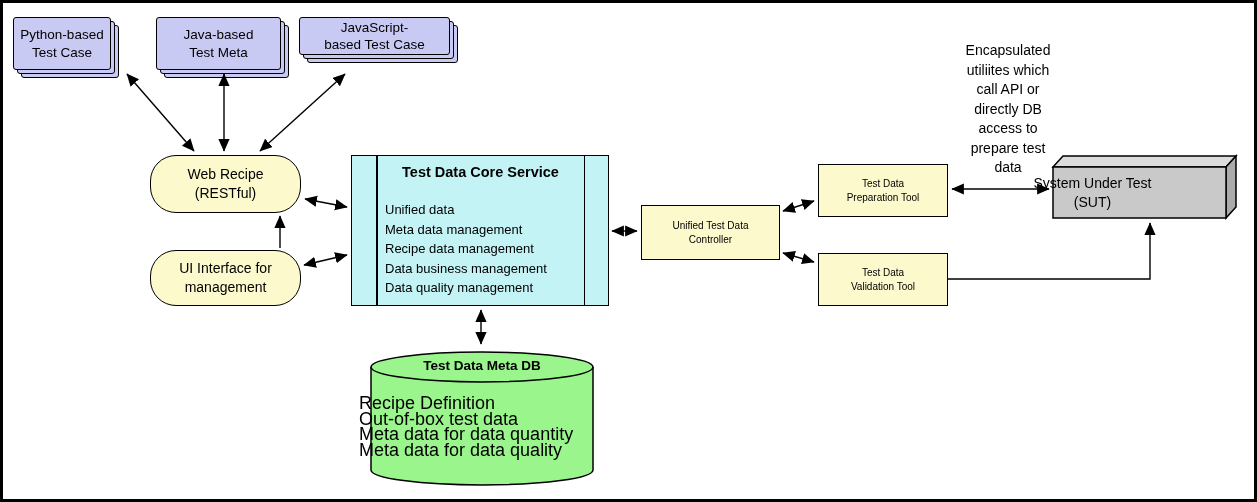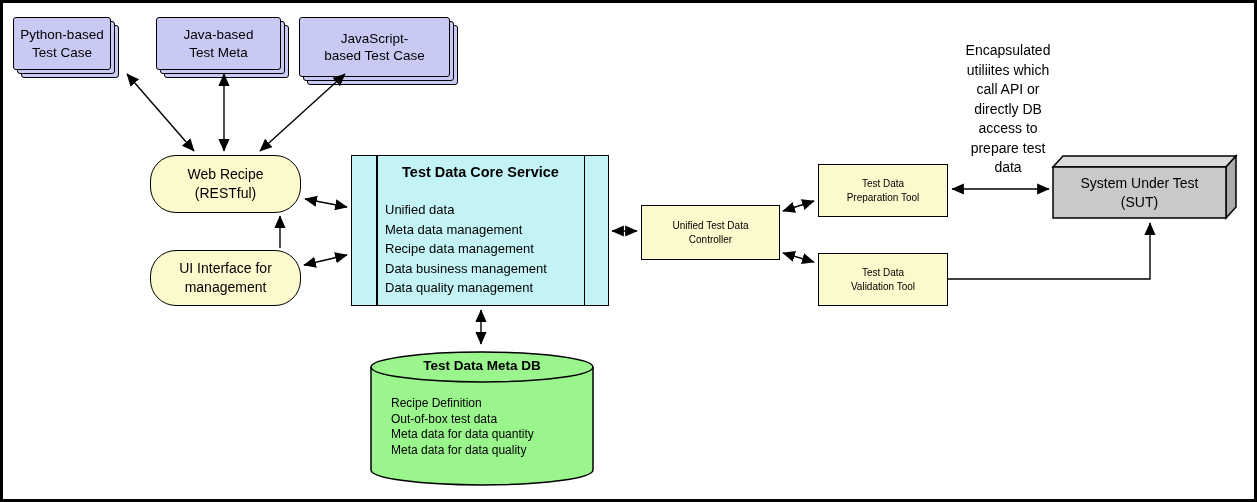--- a/index.html
+++ b/index.html
@@ -41,27 +41,27 @@
   .corebox .vline { position:absolute; top:0; bottom:0; width:1.5px; background:#000; }
   .corebox .vl-left  { left:24px; }
   .corebox .vl-right { right:23px; }
   .core-title { position:absolute; left:26px; right:25px; top:8px; text-align:center;
                 font-weight:bold; font-size:14.5px; }
   .core-list  { position:absolute; left:33px; top:44px; font-size:13px; }
   .core-list span { display:block; line-height:19.5px; }
 
   .db-title { position:absolute; left:368px; top:355px; width:222px; text-align:center;
               font-weight:bold; font-size:13.5px; }
-  .db-list  { position:absolute; left:388px; top:393px; font-size:12px; }
+  .db-list  { position:absolute; left:356px; top:393px; font-size:18px; }
   .db-list span { display:block; line-height:15.5px; }
 
   .annotation { position:absolute; left:938px; top:38px; width:134px; text-align:center;
                 font-size:14px; line-height:19.5px; white-space:pre-line; }
 
-  .sut-label { position:absolute; left:1050px; top:164px; width:173px; height:51px;
+  .sut-label { position:absolute; left:1003px; top:164px; width:173px; height:51px;
                display:flex; align-items:center; justify-content:center;
                font-size:14px; line-height:1.3;border-radius:22px; }
 
   svg.overlay { position:absolute; left:0; top:0; pointer-events:none; }
   .conn { stroke:#000; stroke-width:1.4; fill:none; }
 </style>
 </head>
 <body>
 
 <div class="canvas">
@@ -71,21 +71,21 @@
     <div class="layer l1"></div>
     <div class="front label">Python-based
 Test Case</div>
   </div>
   <div class="stackbox" style="left:153px; top:14px; width:125px; height:53px;">
     <div class="layer l2"></div>
     <div class="layer l1"></div>
     <div class="front label">Java-based
 Test Meta</div>
   </div>
-  <div class="stackbox" style="left:296px; top:14px; width:151px; height:60px;">
+  <div class="stackbox" style="left:296px; top:14px; width:151px; height:38px;">
     <div class="layer l2"></div>
     <div class="layer l1"></div>
     <div class="front label">JavaScript-
 based Test Case</div>
   </div>
 
   <div class="abs pill label" style="left:147px; top:152px; width:151px; height:58px;">Web Recipe
 (RESTful)</div>
   <div class="abs pill label" style="left:147px; top:247px; width:151px; height:56px;">UI Interface for
 management</div>

